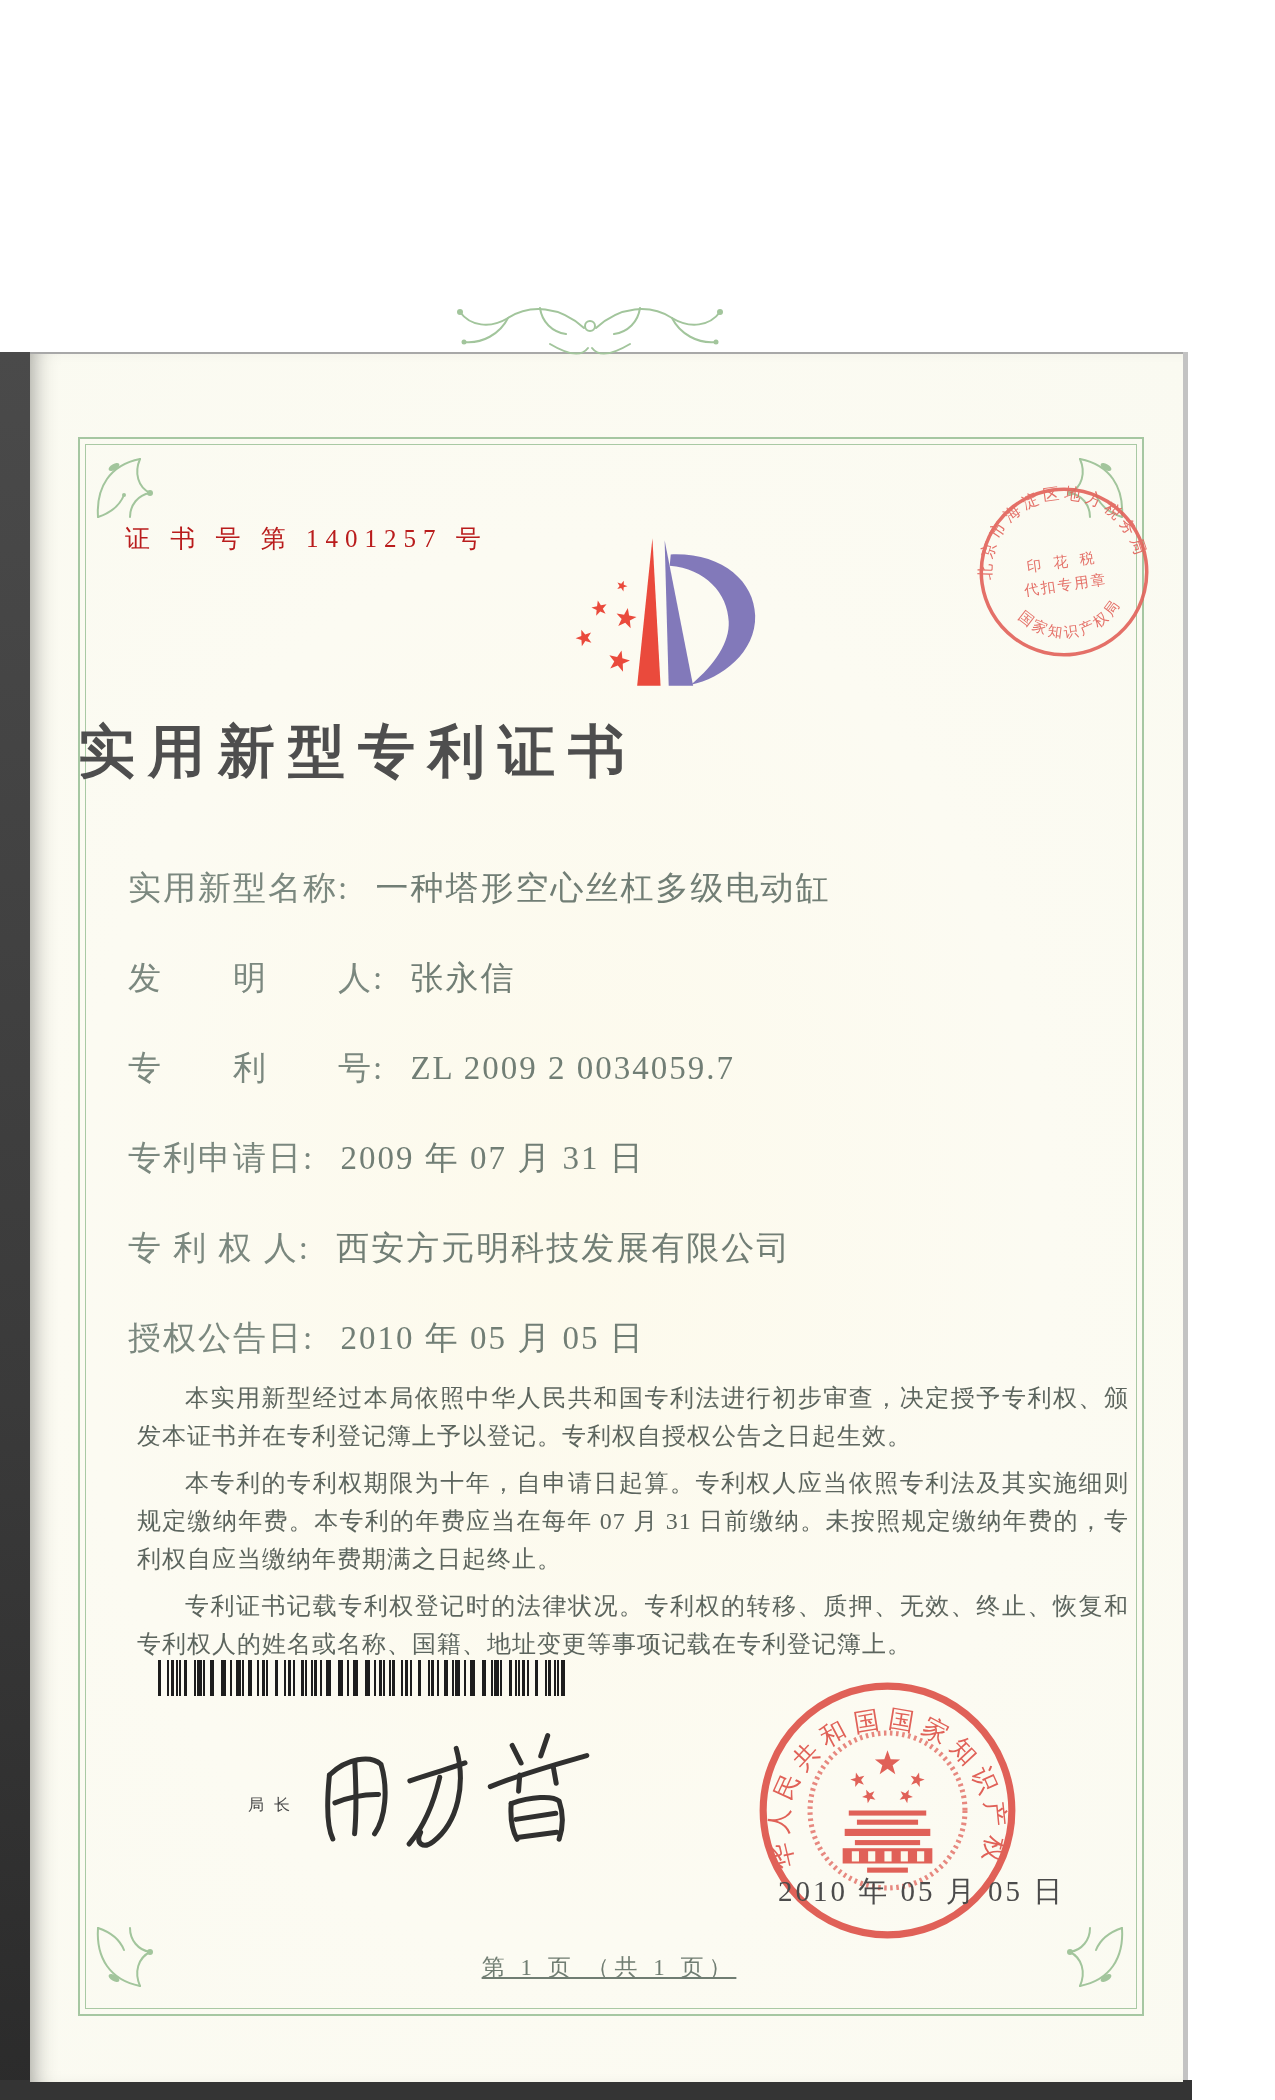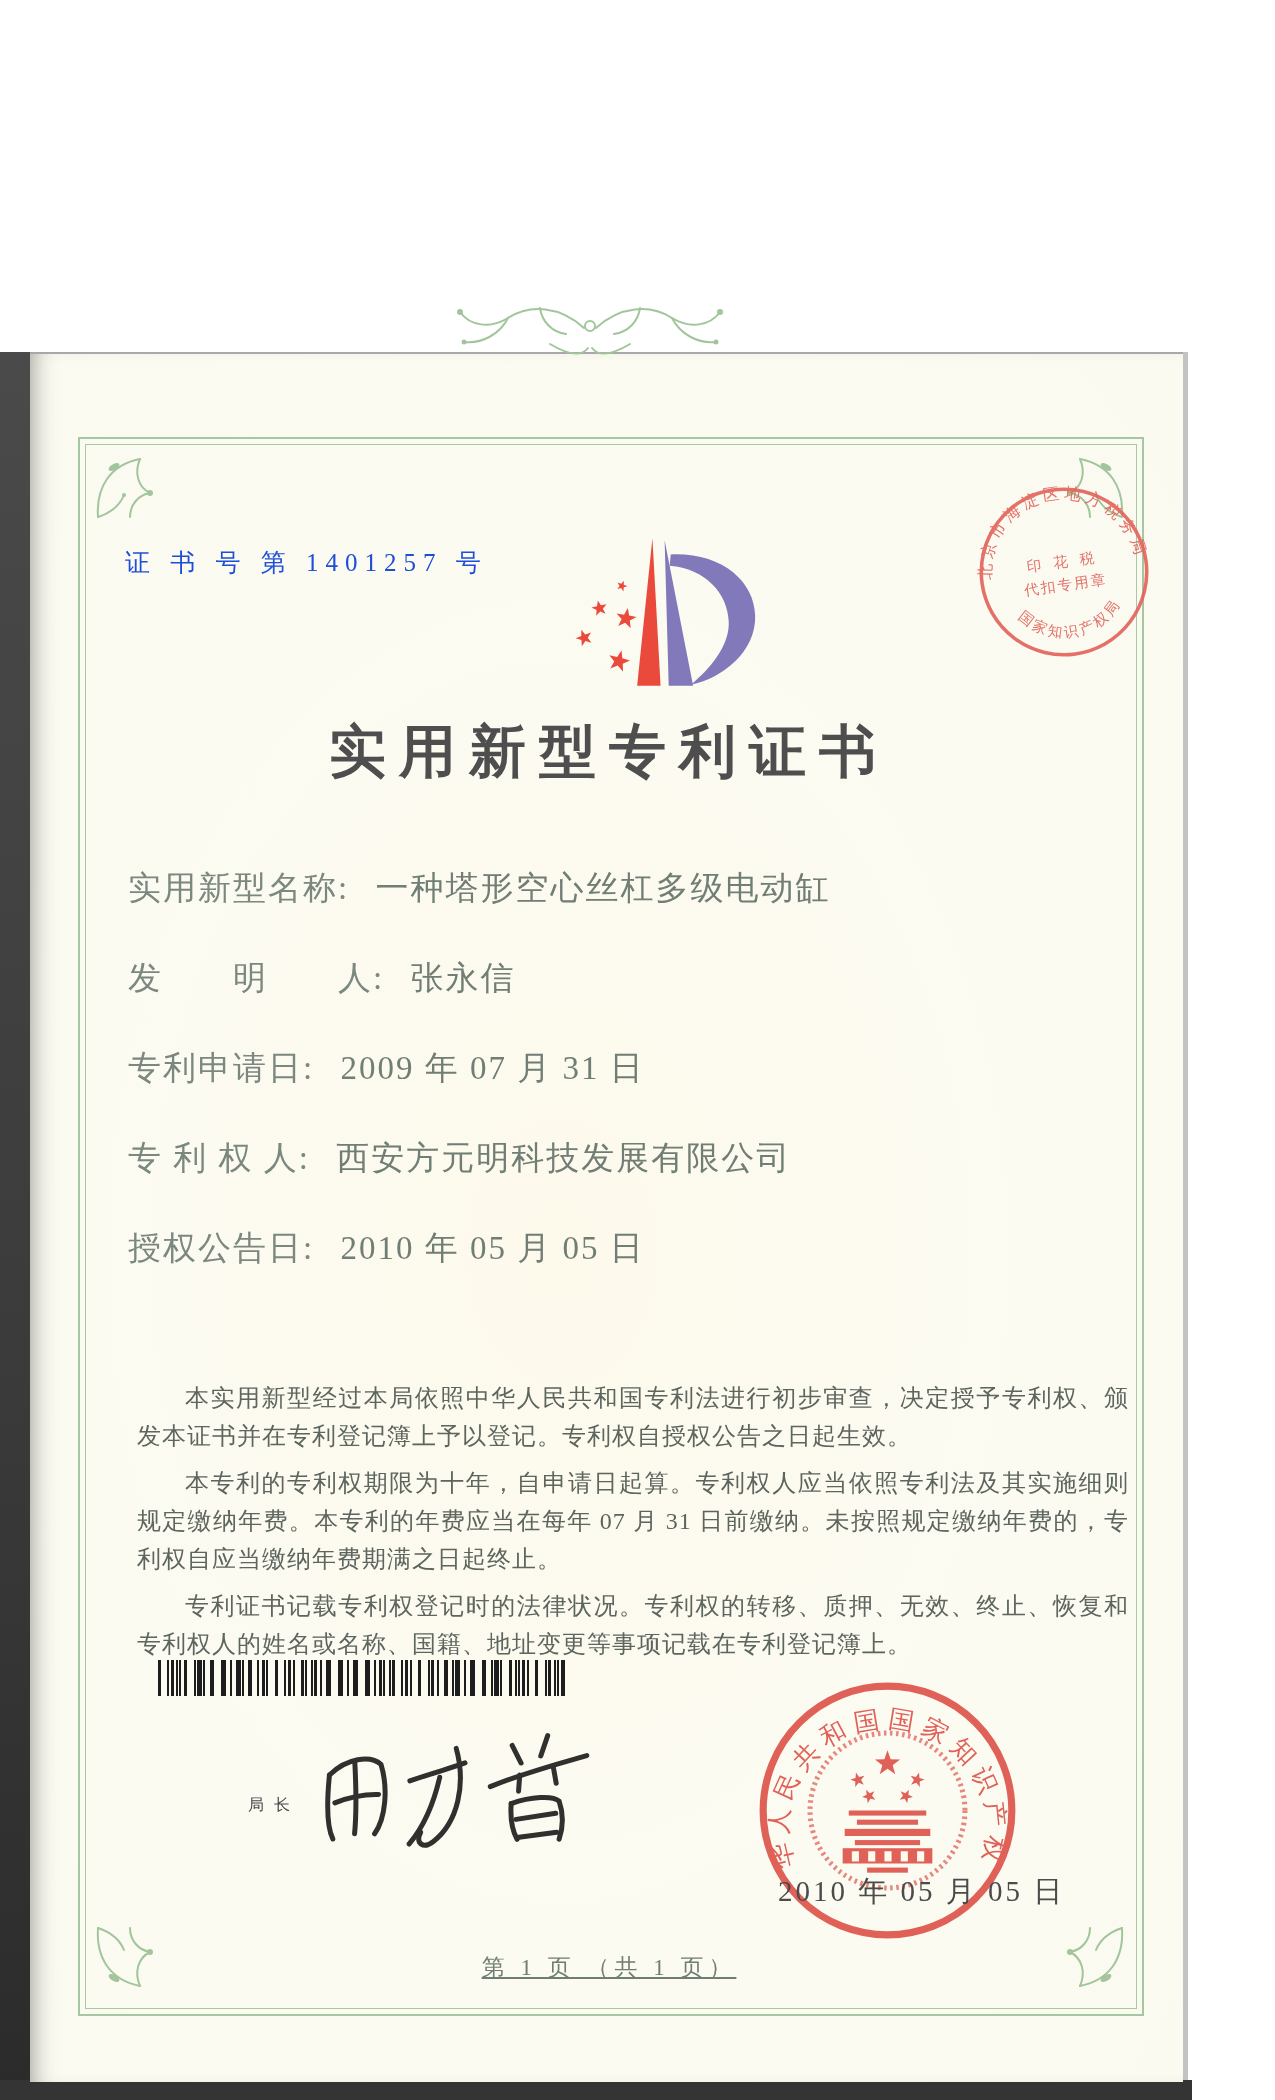--- a/index.html
+++ b/index.html
@@ -29,26 +29,26 @@
     border:1px solid #a9c9a4;}
 
   .flourish{stroke:#a2c59c;fill:none;stroke-width:2;stroke-linecap:round;}
   .flourish-dot{fill:#a2c59c;stroke:none;}
   .fl-tl{left:88px;top:447px;}
   .fl-tr{left:1032px;top:447px;transform:scaleX(-1);}
   .fl-bl{left:88px;top:1898px;transform:scaleY(-1);}
   .fl-br{left:1032px;top:1898px;transform:scale(-1,-1);}
   .fl-top{left:430px;top:296px;}
 
-  .cert-number{left:125px;top:522px;font-size:25px;letter-spacing:7px;color:#1d4ed8;margin-top:24px;}
+  .cert-number{left:125px;top:522px;font-size:25px;letter-spacing:7px;color:#b91c1c;}
 
   .logo{left:540px;top:528px;}
   .tax-stamp{left:975px;top:483px;}
 
-  .title{left:78px;top:714px;width:1062px;text-align:center;
+  .title{left:78px;top:714px;width:1062px;
     font-size:57px;font-weight:700;letter-spacing:13px;color:#4e4e4e;}
 
   .fields{left:128px;top:870px;}
   .field-row{height:90px;font-size:33px;letter-spacing:2px;line-height:36px;}
   .field-label{color:#7b887f;margin-right:16px;}
   .field-value{color:#71<!-- -->7e75;}
   .field-value{color:#717e75;}
 
   .paras{left:128px;top:1370px;width:1010px;}
   .para{margin:9px;text-indent:2em;font-size:24px;line-height:38px;
@@ -187,20 +187,24 @@
 <div class="abs title">实用新型专利证书</div>
 
 <div class="abs fields">
   <div class="field-row">
     <span class="field-label">实用新型名称:</span>
     <span class="field-value">一种塔形空心丝杠多级电动缸</span>
   </div>
   <div class="field-row">
     <span class="field-label">发　　明　　人:</span>
     <span class="field-value">张永信</span>
+  </div>
+  <div class="field-row">
+    <span class="field-label">专　　利　　号:</span>
+    <span class="field-value">ZL 2009 2 0034059.7</span>
   </div>
   <div class="field-row">
     <span class="field-label">专利申请日:</span>
     <span class="field-value">2009 年 07 月 31 日</span>
   </div>
   <div class="field-row">
     <span class="field-label">专 利 权 人:</span>
     <span class="field-value">西安方元明科技发展有限公司</span>
   </div>
   <div class="field-row">

